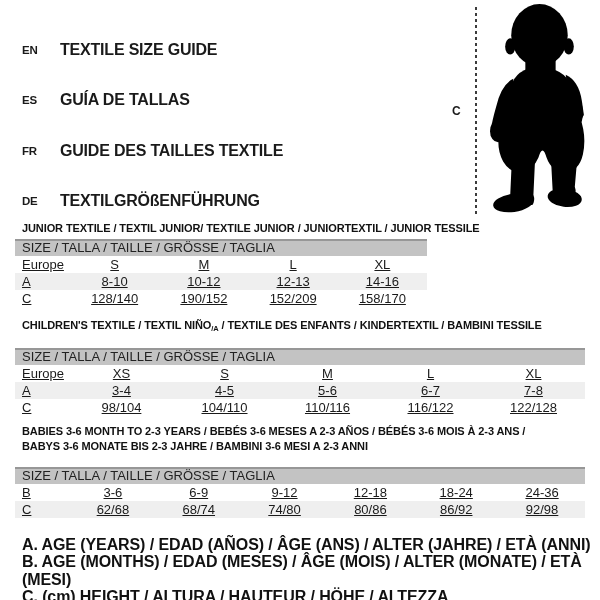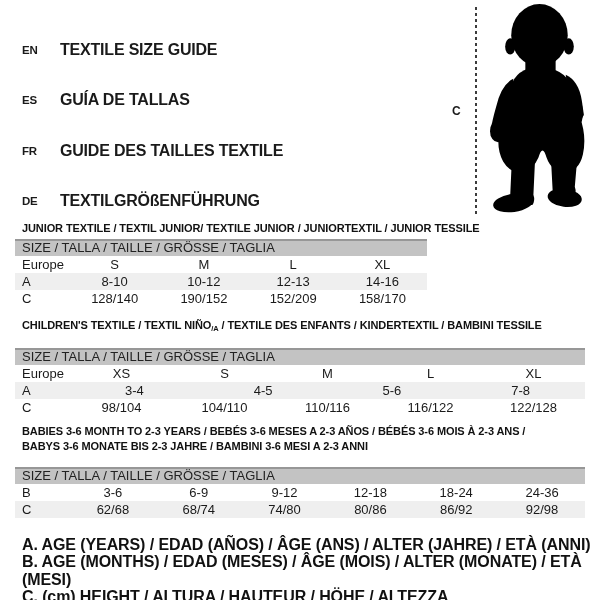--- a/index.html
+++ b/index.html
@@ -35,21 +35,21 @@
   .size-table { font-size:13px; }
   .t1 { left:15px; top:239px; width:412px; }
   .t2 { left:15px; top:348px; width:570px; }
   .t3 { left:15px; top:467px; width:570px; }
 
   .bar {
     box-sizing:border-box; height:17px; line-height:14px;
     background:#c3c3c3; border-top:2px solid #979797;
     padding-left:7px; color:#222;
   }
-  .trow { display:flex; height:17px; line-height:17px; }
+  .trow { display:flex; height:17px; line-height:17px;text-decoration:underline; }
   .trow.shaded { background:#efefef; }
   .lbl { width:55px; padding-left:7px; box-sizing:border-box; }
   .cell { flex:1; text-align:center; }
 
   
   .footnotes { left:22px; top:536px; }
   .footnote { font-weight:bold; font-size:16px; letter-spacing:-0.1px; line-height:17.3px; color:#111; }
 </style>
 </head>
 <body>
@@ -136,20 +136,21 @@
       <span class="cell">S</span>
       <span class="cell">M</span>
       <span class="cell">L</span>
       <span class="cell">XL</span>
     </div>
     <div class="trow shaded">
       <span class="lbl">A</span>
       <span class="cell">3-4</span>
       <span class="cell">4-5</span>
       <span class="cell">5-6</span>
+      <span class="cell">6-7</span>
       <span class="cell">7-8</span>
     </div>
     <div class="trow">
       <span class="lbl">C</span>
       <span class="cell">98/104</span>
       <span class="cell">104/110</span>
       <span class="cell">110/116</span>
       <span class="cell">116/122</span>
       <span class="cell">122/128</span>
     </div>

